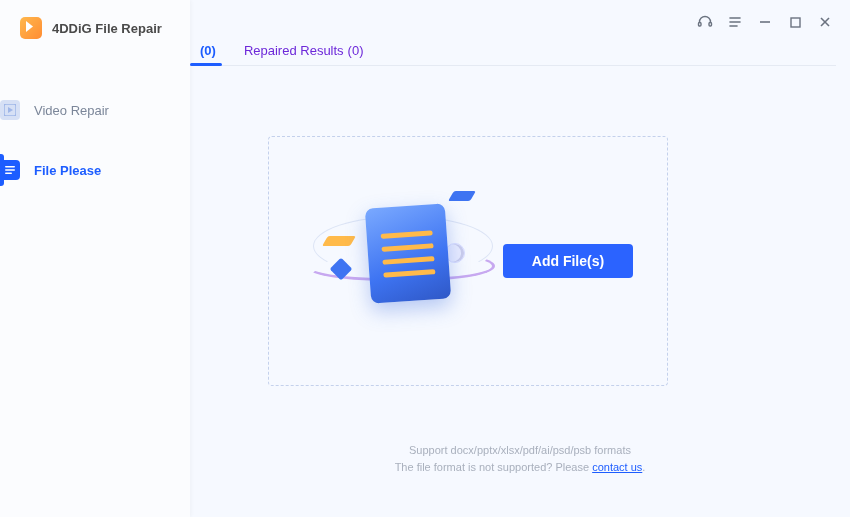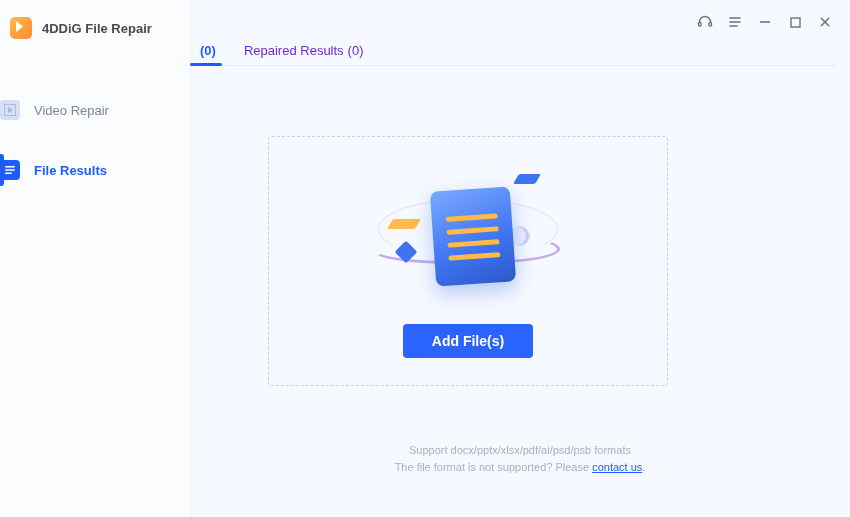--- a/index.html
+++ b/index.html
@@ -2,21 +2,21 @@
 <html><head>
 <meta charset="utf-8">
 <style>
 * { margin: 0; padding: 0; box-sizing: border-box; font-family: -apple-system, BlinkMacSystemFont, "Segoe UI", Arial, sans-serif; }
 body { width: 850px; height: 517px; background: #f6f9ff; overflow: hidden; color: #3a3a3a; position: relative; }
 
 .sidebar {
   position: absolute; left: 0; top: 0; width: 190px; height: 517px;
   background: #fbfcfe; box-shadow: 1px 0 4px rgba(0,0,0,0.04);
 }
-.app-logo-row { height: 56px; display: flex; align-items: center; padding-left: 10px; }
+.app-logo-row { height: 56px; display: flex; align-items: center; padding-left: 20px; }
 .logo-icon { width: 22px; height: 22px; background: linear-gradient(135deg,#ffb84d,#ff8c33); border-radius: 5px; position: relative; margin-right: 10px; }
 .logo-icon::after { content:''; position:absolute; left:6px; top:4px; width:7px; height:11px; background:#fff; clip-path: polygon(0 0,100% 50%,0 100%); }
 .app-name { font-size: 13px; font-weight: 600; color: #4a4a4a; }
 
 .sidebar .item {
   height: 60px; display: flex; align-items: center; 
   cursor: pointer; position: relative; color: #7b8699; font-size: 13px;
 }
 .sidebar .item.active { color: #1d5dff; font-weight: 600; }
 .sidebar .item.active::before { content:''; position:absolute; left:0; top:14px; bottom:14px; width:4px; background:#1d5dff; border-radius:0 3px 3px 0; }
@@ -31,21 +31,21 @@
 .tab { display:flex; align-items:center; height:30px; padding:0 6px; margin-right:16px; font-size:13px; color:#6d28d9; cursor:pointer; position:relative; }
 .tab.active { color:#1d5dff; font-weight:600; }
 .tab.active::after { content:''; position:absolute; left:0; right:0; bottom:-1px; height:3px; background:#1d5dff; border-radius:2px; }
 .tab .count { margin-left:4px; }
 
 .content { position:absolute; left:190px; right:0; top:66px; bottom:0; }
 
 .dropzone {
   position:absolute; left:78px; top:70px; width:400px; height:250px;
   border:1.5px dashed #c4d1ec; border-radius:4px;
-  display:flex; flex-direction:column; align-items:center; justify-content:center;
+  display:flex; flex-direction:row; align-items:center; justify-content:center;
 }
 .illustration { width:200px; height:150px; position:relative; margin-bottom:10px; }
 .orbit { position:absolute; left:10px; right:10px; top:35px; bottom:55px; border:1px solid #dce4f5; border-radius:50%; border-bottom-color:transparent; }
 .orbit2 { position:absolute; left:2px; top:70px; width:190px; height:30px; border:3px solid #c7a8f0; border-radius:50%/60%; border-top-color:transparent; border-left-color:transparent; }
 .file-card { position:absolute; left:65px; top:25px; width:80px; height:95px; background:linear-gradient(160deg,#7aa9ff 0%,#3e74f2 60%,#2f58c7 100%); border-radius:8px; box-shadow:0 8px 20px rgba(60,110,220,0.35); transform: rotate(-4deg); display:flex; flex-direction:column; justify-content:center; align-items:center; gap:8px; padding:16px 14px; }
 .file-card span { display:block; height:5px; width:100%; background:#ffba4a; border-radius:3px; }
 .cube1 { position:absolute; left:30px; top:80px; width:16px; height:16px; background:#3e74f2; transform:rotate(45deg); border-radius:2px; }
 .cube2 { position:absolute; right:30px; top:10px; width:22px; height:10px; background:#3e74f2; transform:skewX(-30deg); border-radius:2px; }
 .stripe { position:absolute; left:22px; top:55px; width:28px; height:10px; background:#ffba4a; transform:skewX(-30deg); border-radius:2px; }
 .cyl { position:absolute; right:38px; top:62px; width:20px; height:20px; background:#e9ecff; border-radius:50%; box-shadow: inset -3px 0 0 rgba(80,80,160,0.2); border:1px solid #d9ddff; }
@@ -76,21 +76,21 @@
 
 
   <div class="item active">
     <div class="ic">
       <svg width="12" height="12" viewBox="0 0 12 12">
           <rect x="1" y="2" width="10" height="1.6" rx="0.8" fill="#fff"></rect>
           <rect x="1" y="5.2" width="10" height="1.6" rx="0.8" fill="#fff"></rect>
           <rect x="1" y="8.4" width="7" height="1.6" rx="0.8" fill="#fff"></rect>
         </svg>
     </div>
-    <span>File Results</span>
+    <span>File Please</span>
   </div>
 
 </div>
 
 <div class="titlebar">
   <div class="tb-icon">
     <svg width="16" height="16" viewBox="0 0 16 16" fill="none" stroke="currentColor" stroke-width="1.4">
         <path d="M2.5 9v-1a5.5 5.5 0 0 1 11 0v1"></path>
         <rect x="1.5" y="8.5" width="2.5" height="3.5" rx="1"></rect>
         <rect x="12" y="8.5" width="2.5" height="3.5" rx="1"></rect>

